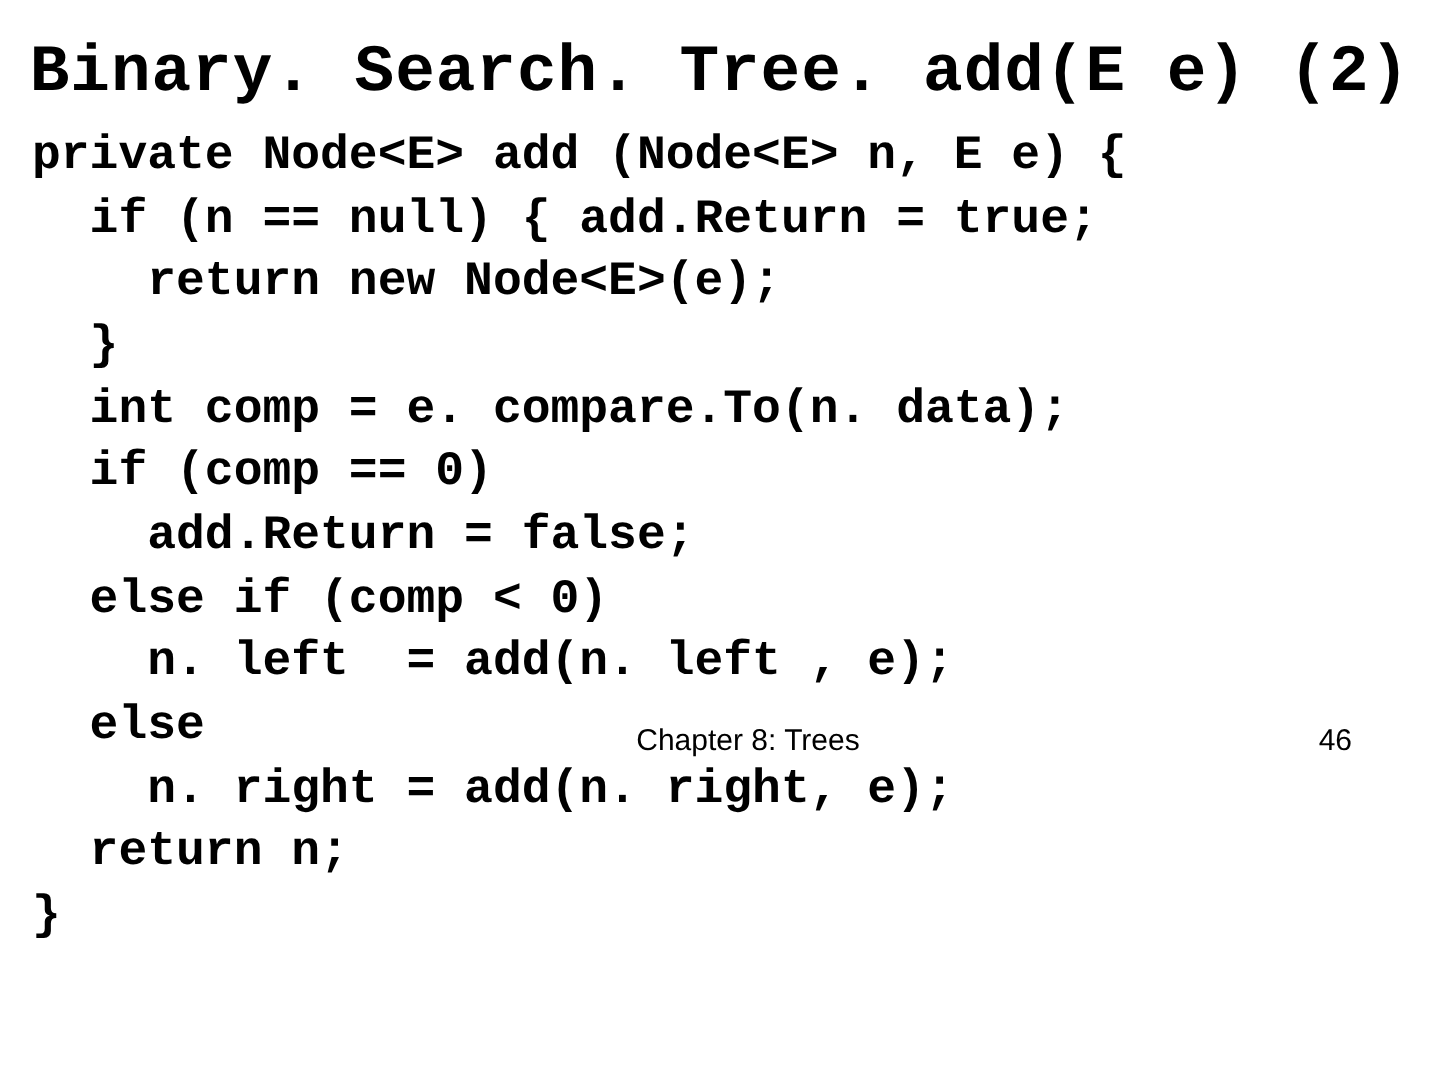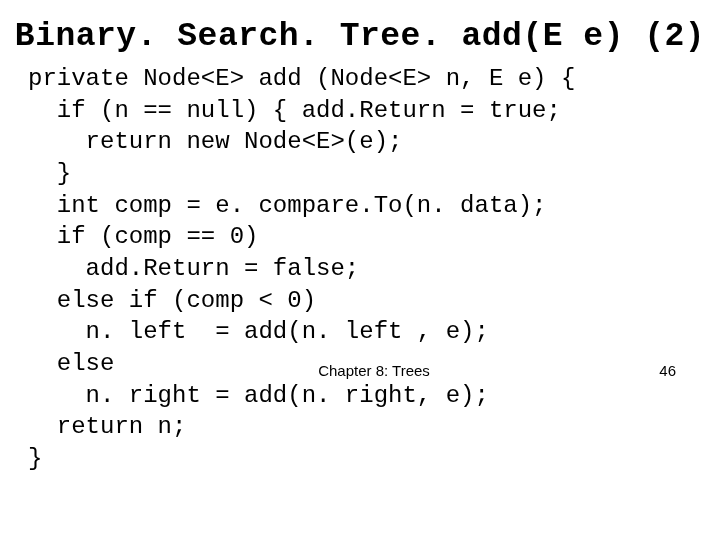--- a/index.html
+++ b/index.html
@@ -23,26 +23,26 @@
     font-family: "Courier New", monospace;
     font-weight: bold;
     font-size: 33px;
     color: #000;
     text-align: center;
     margin-bottom: 8px;
     letter-spacing: 0.5px;
   }
   .code {
     font-family: "Courier New", monospace;
-    font-weight: normal;
+    font-weight: bold;
     font-size: 24px;
     line-height: 1.32;
     white-space: pre;
     color: #000;
-    margin-left: 16px;
+    margin-left: 4px;
   }
   .footer {
     position: absolute;
     bottom: 20px;
     left: 0;
     width: 720px;
     font-family: Arial, sans-serif;
     font-size: 15px;
     color: #000;
   }

